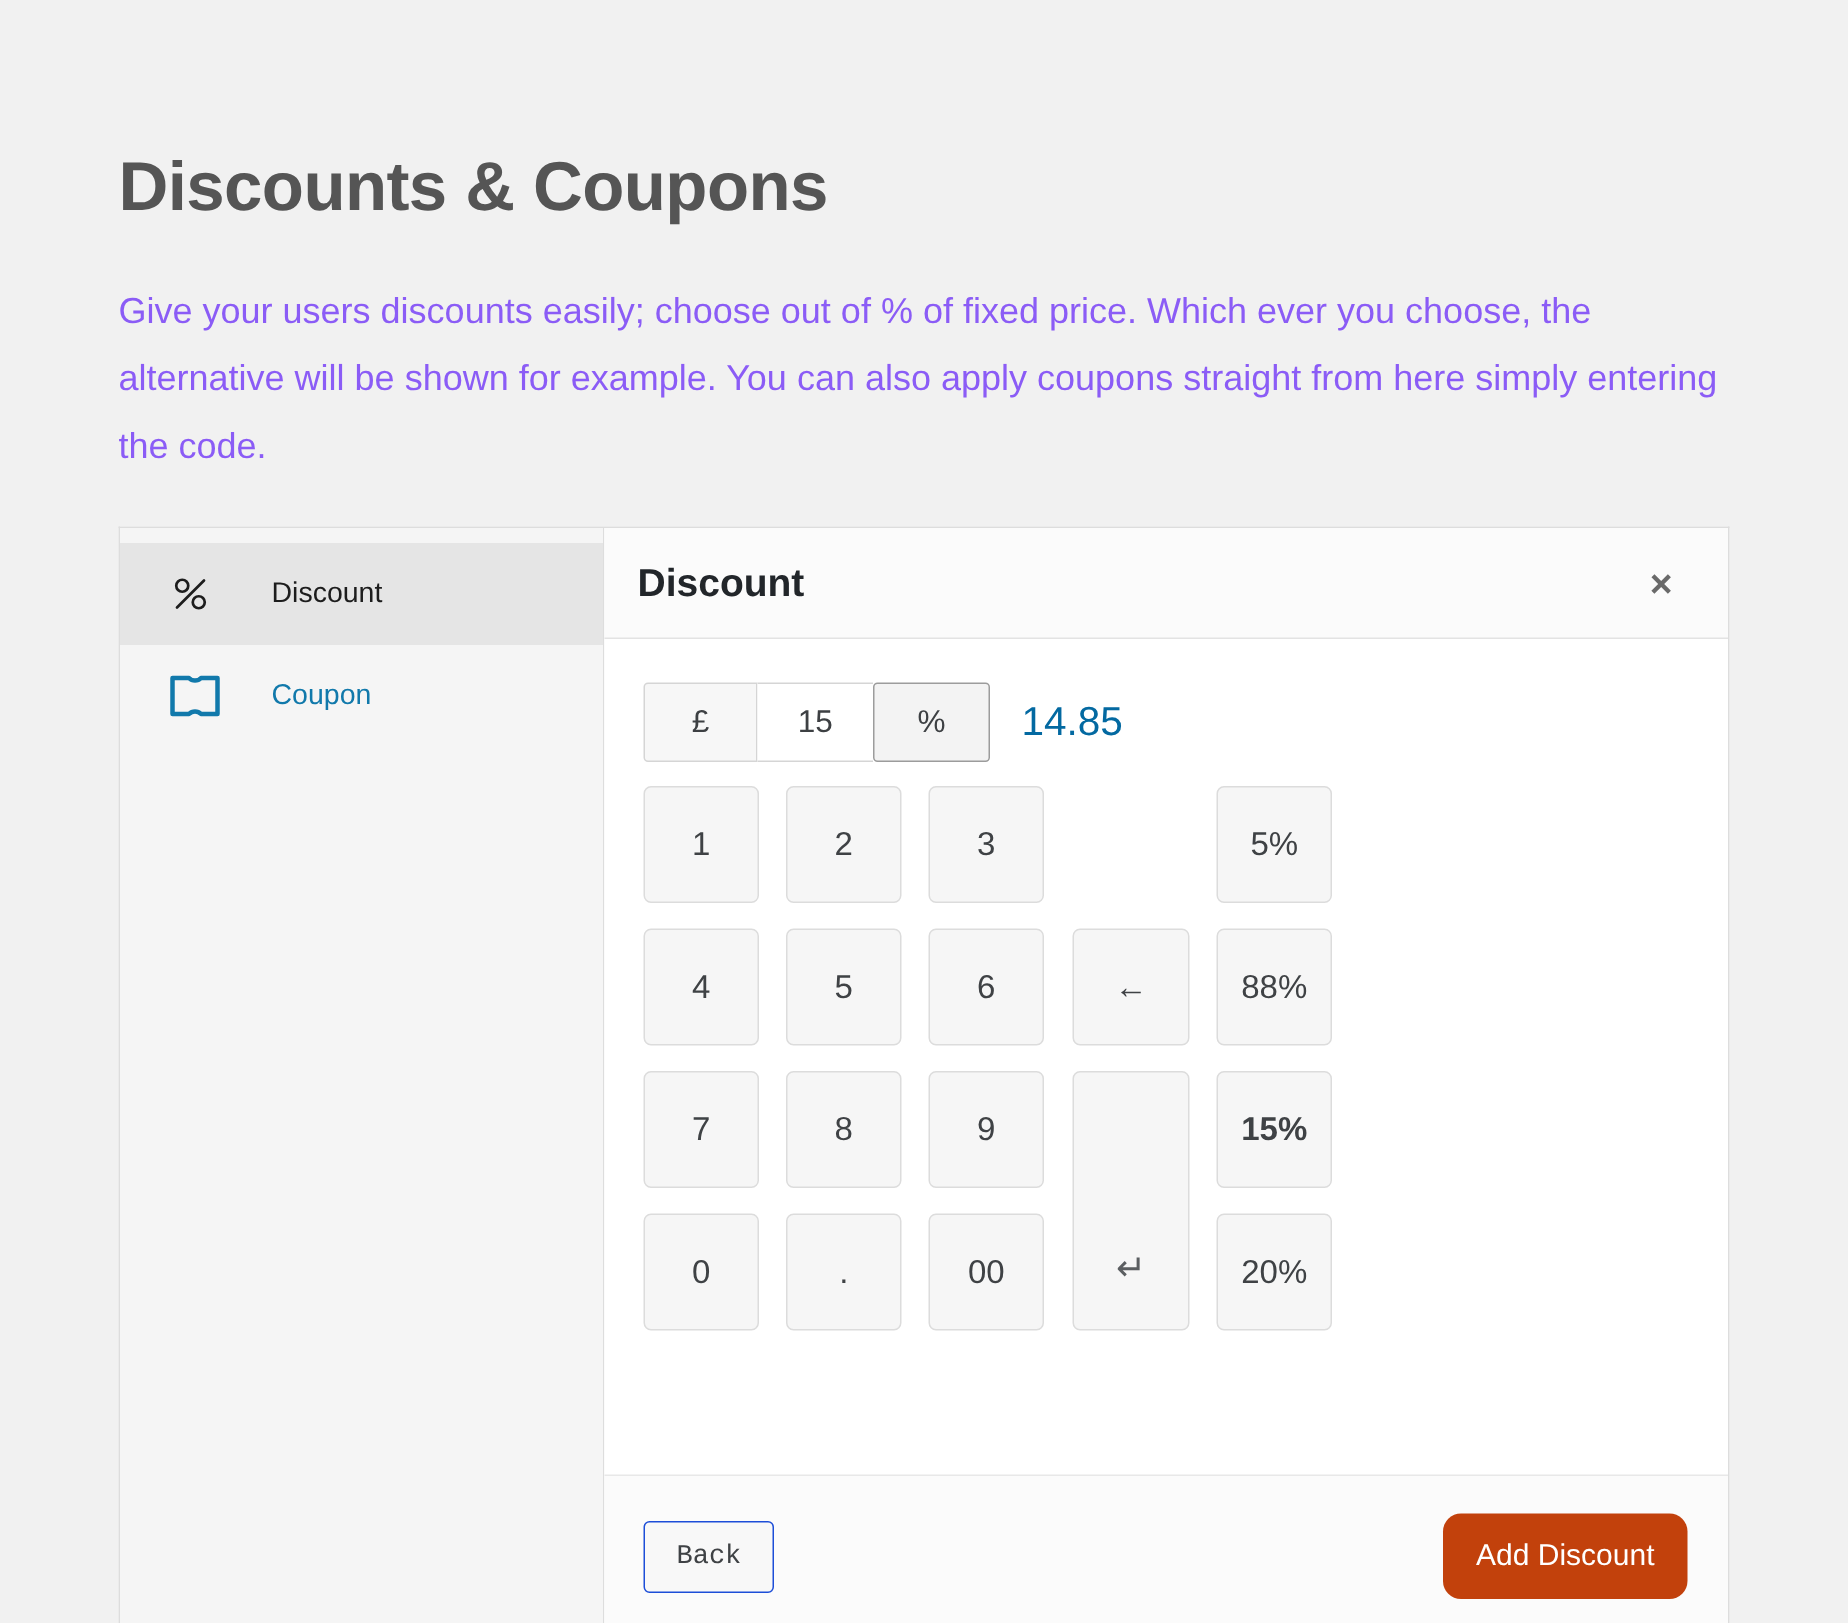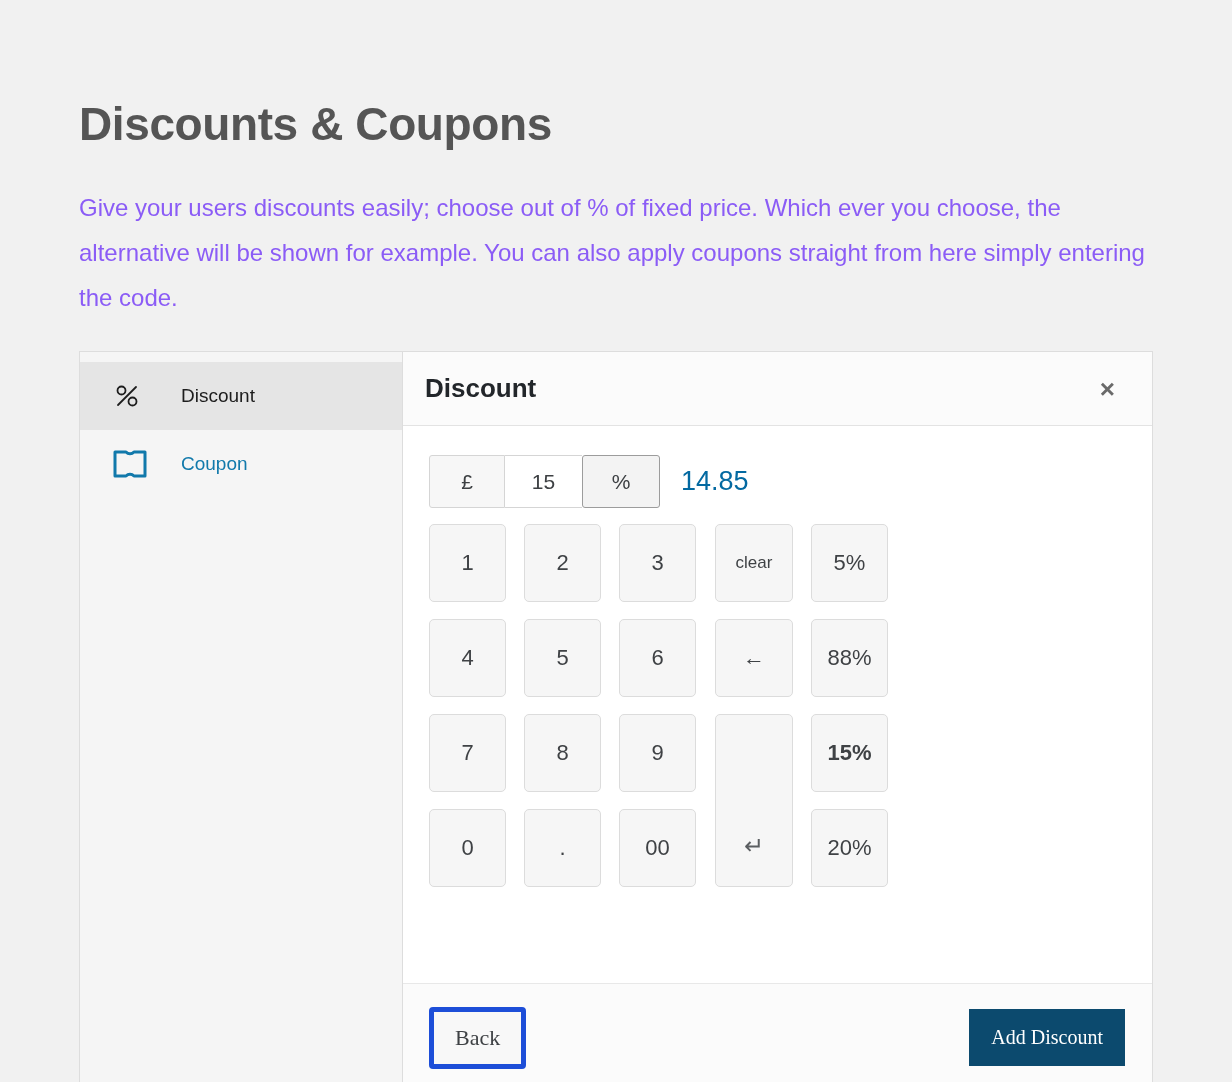--- a/index.html
+++ b/index.html
@@ -216,36 +216,36 @@
     flex: 0 0 107px;
     background: #fbfbfb;
     display: flex;
     align-items: center;
     justify-content: space-between;
     padding: 0 27px 0 26px;
     box-sizing: border-box;
   }
   .btn-back {
     background: #f8f8f8;
-    border: 5px solid #1d4ed8;
+    border: 1px solid #1d4ed8;
     border-radius: 4px;
-    font-size: 22px;
+    font-size: 18px;
     color: #3f4245;
     padding: 13px 21px;
-    font-family: Liberation Serif, serif;
+    font-family: Liberation Mono, monospace;
     cursor: pointer;
   }
   .btn-primary {
-    background: #0c4a6e;
+    background: #c2410c;
     border: none;
-    border-radius: 0;
+    border-radius: 12px;
     color: #ffffff;
     font-size: 20px;
     padding: 17px 22px;
-    font-family: Liberation Serif, serif;
+    font-family: Liberation Sans, sans-serif;
     cursor: pointer;
   }
 </style>
 </head>
 <body>
 
 <div class="page">
 
   <h1 class="page-title">Discounts &amp; Coupons</h1>
   <p class="page-intro">Give your users discounts easily; choose out of % of fixed price. Which ever you choose, the alternative will be shown for example. You can also apply coupons straight from here simply entering the code.</p>
@@ -291,21 +291,20 @@
             <div class="seg value">15</div>
             <div class="seg selected">%</div>
           </div>
           <span class="alt-amount">14.85</span>
         </div>
 
         <div class="keypad">
           <div class="key" style="left:0px;   top:0px;   width:77px; height:78px;">1</div>
           <div class="key" style="left:95px;  top:0px;   width:77px; height:78px;">2</div>
           <div class="key" style="left:190px; top:0px;   width:77px; height:78px;">3</div>
-          <div class="key small" style="left:286px; top:0px;   width:78px; height:78px;">clear</div>
           <div class="key" style="left:382px; top:0px;   width:77px; height:78px;">5%</div>
 
           <div class="key" style="left:0px;   top:95px;  width:77px; height:78px;">4</div>
           <div class="key" style="left:95px;  top:95px;  width:77px; height:78px;">5</div>
           <div class="key" style="left:190px; top:95px;  width:77px; height:78px;">6</div>
           <div class="key" style="left:286px; top:95px;  width:78px; height:78px;">←</div>
           <div class="key" style="left:382px; top:95px;  width:77px; height:78px;">88%</div>
 
           <div class="key" style="left:0px;   top:190px; width:77px; height:78px;">7</div>
           <div class="key" style="left:95px;  top:190px; width:77px; height:78px;">8</div>

